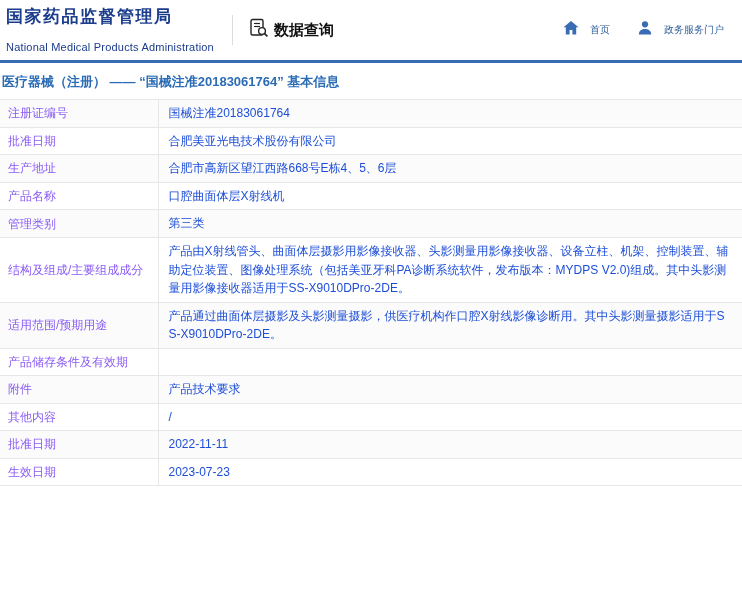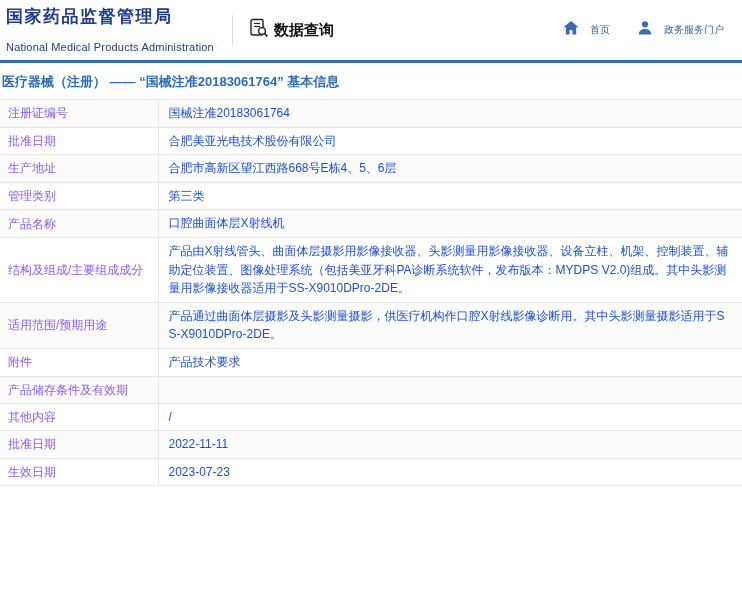--- a/index.html
+++ b/index.html
@@ -113,48 +113,48 @@
     <td class="value">合肥美亚光电技术股份有限公司</td>
   </tr>
 
 
   <tr class="row">
     <th class="label"><span>生产地址</span></th>
     <td class="value">合肥市高新区望江西路668号E栋4、5、6层</td>
   </tr>
 
   <tr class="row">
-    <th class="label"><span>管理类别</span></th>
-    <td class="value">第三类</td>
+    <th class="label"><span>产品名称</span></th>
+    <td class="value">口腔曲面体层X射线机</td>
   </tr>
 
   <tr class="row">
-    <th class="label"><span>产品名称</span></th>
-    <td class="value">口腔曲面体层X射线机</td>
+    <th class="label"><span>管理类别</span></th>
+    <td class="value">第三类</td>
   </tr>
 
 
   <tr class="row">
     <th class="label"><span>结构及组成/主要组成成分</span></th>
     <td class="value">产品由X射线管头、曲面体层摄影用影像接收器、头影测量用影像接收器、设备立柱、机架、控制装置、辅助定位装置、图像处理系统（包括美亚牙科PA诊断系统软件，发布版本：MYDPS V2.0)组成。其中头影测量用影像接收器适用于SS-X9010DPro-2DE。</td>
   </tr>
 
   <tr class="row">
     <th class="label"><span>适用范围/预期用途</span></th>
     <td class="value">产品通过曲面体层摄影及头影测量摄影，供医疗机构作口腔X射线影像诊断用。其中头影测量摄影适用于SS-X9010DPro-2DE。</td>
   </tr>
 
   <tr class="row">
-    <th class="label"><span>附件</span></th>
-    <td class="value">产品技术要求</td>
+    <th class="label"><span>产品储存条件及有效期</span></th>
+    <td class="value"></td>
   </tr>
 
   <tr class="row">
-    <th class="label"><span>产品储存条件及有效期</span></th>
-    <td class="value"></td>
+    <th class="label"><span>附件</span></th>
+    <td class="value">产品技术要求</td>
   </tr>
 
   <tr class="row">
     <th class="label"><span>其他内容</span></th>
     <td class="value">/</td>
   </tr>
 
 
 
   <tr class="row">

